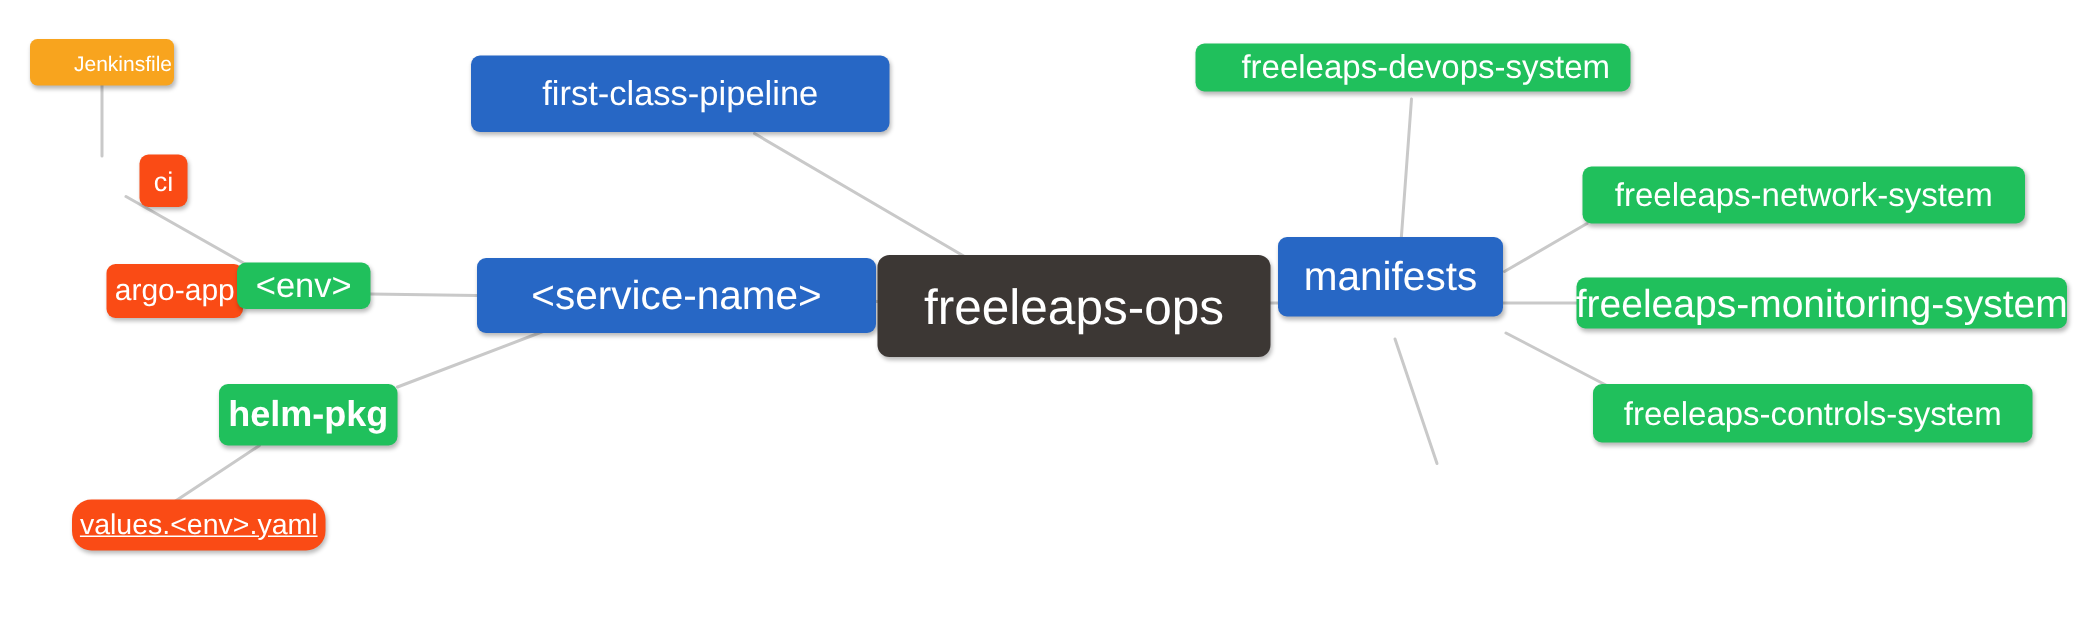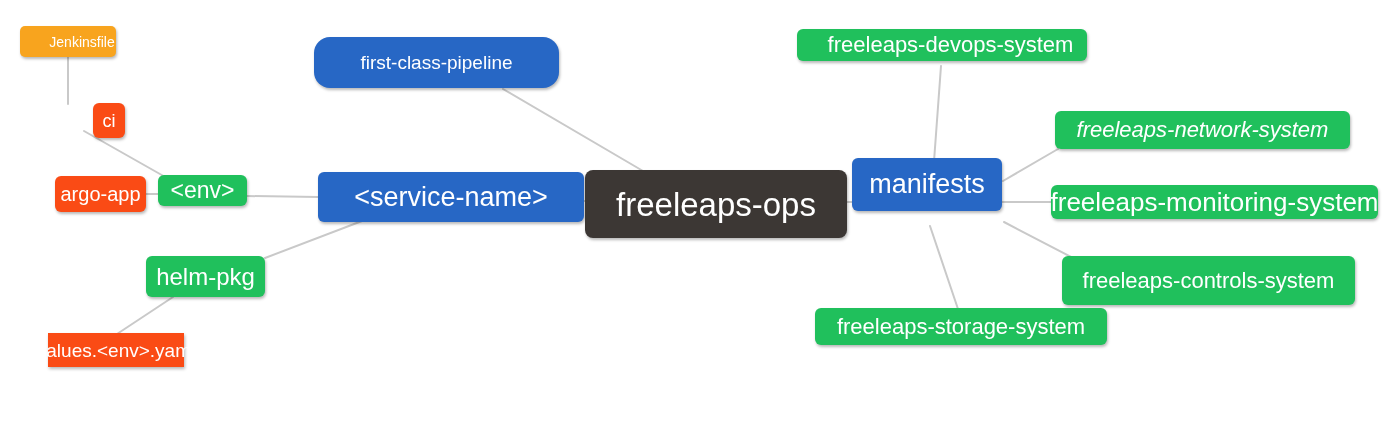--- a/index.html
+++ b/index.html
@@ -42,32 +42,32 @@
     line-height: 1;
   }
   .node-root   { background: var(--root-bg, #3C3734); border-radius: 8px; }
   .node-branch { background: var(--branch-bg, #2767C5); }
   .node-green  { background: var(--leaf-green-bg, #20C05C); }
   .node-red    { background: var(--leaf-red-bg, #FA4B15); margin-left: 40px; }
   .node-orange { background: var(--leaf-orange-bg, #F8A41E); padding-left: 28px; }
 
   [data-name="node-jenkinsfile"]       { left: 20px;   top: 26px;  width: 96px;  height: 31px; font-size: 14px; border-radius: 5px; }
   [data-name="node-ci"]                { left: 53px;   top: 103px; width: 32px;  height: 35px; font-size: 18px; }
-  [data-name="node-argo-app"]          { left: 15px;   top: 176px; width: 91px;  height: 36px; font-size: 20px; }
+  [data-name="node-argo-app"]          { left: 31px;   top: 176px; width: 91px;  height: 36px; font-size: 20px; }
   [data-name="node-env"]               { left: 158px;  top: 175px; width: 89px;  height: 31px; font-size: 23px; }
-  [data-name="node-helm-pkg"]          { left: 146px;  top: 256px; width: 119px; height: 41px; font-size: 24px; }
-  [data-name="node-values-env-yaml"]   { left: 8px;    top: 333px; width: 136px; height: 34px; font-size: 19px; border-radius: 0; }
-  [data-name="node-first-class-pipeline"] { left: 314px; top: 37px;  width: 245px; height: 51px; font-size: 19px; border-radius: 16px; }
+  [data-name="node-helm-pkg"]          { left: 146px;  top: 256px; width: 119px; height: 41px; font-size: 24px; font-weight: bold; }
+  [data-name="node-values-env-yaml"]   { left: 8px;    top: 333px; width: 169px; height: 34px; font-size: 19px; border-radius: 13px; text-decoration: underline; }
+  [data-name="node-first-class-pipeline"] { left: 314px; top: 37px;  width: 279px; height: 51px; font-size: 23px; }
   [data-name="node-service-name"]      { left: 318px;  top: 172px; width: 266px; height: 50px; font-size: 27px; }
   [data-name="node-freeleaps-ops"]     { left: 585px;  top: 170px; width: 262px; height: 68px; font-size: 33px; }
   [data-name="node-manifests"]         { left: 852px;  top: 158px; width: 150px; height: 53px; font-size: 27px; }
   [data-name="node-devops-system"]     { left: 797px;  top: 29px;  width: 290px; height: 32px; font-size: 22px; padding-left: 17px; }
-  [data-name="node-network-system"]    { left: 1055px; top: 111px; width: 295px; height: 38px; font-size: 22px; font-style: italic; }
+  [data-name="node-network-system"]    { left: 1055px; top: 111px; width: 295px; height: 38px; font-size: 22px; }
   [data-name="node-monitoring-system"] { left: 1051px; top: 185px; width: 327px; height: 34px; font-size: 26px; }
-  [data-name="node-controls-system"]   { left: 1062px; top: 256px; width: 293px; height: 49px; font-size: 22px; }
+  [data-name="node-controls-system"]   { left: 1062px; top: 256px; width: 293px; height: 39px; font-size: 22px; }
   [data-name="node-storage-system"]    { left: 815px;  top: 308px; width: 292px; height: 37px; font-size: 22px; }
 </style>
 </head>
 <body>
 
 <div id="canvas" data-name="mindmap-canvas">
 
   <svg id="edges" data-name="edge-layer" viewBox="0 0 1390 421" xmlns="http://www.w3.org/2000/svg">
     <line data-name="edge-jenkinsfile-ci" x1="68" y1="57" x2="68" y2="104"></line>
     <line data-name="edge-ci-env" x1="84" y1="131" x2="167" y2="178"></line>
@@ -92,15 +92,14 @@
   <div class="node node-green" data-name="node-helm-pkg">helm-pkg</div>
   <div class="node node-red" data-name="node-values-env-yaml">values.&lt;env&gt;.yaml</div>
   <div class="node node-branch" data-name="node-first-class-pipeline">first-class-pipeline</div>
   <div class="node node-branch" data-name="node-service-name">&lt;service-name&gt;</div>
   <div class="node node-root" data-name="node-freeleaps-ops">freeleaps-ops</div>
   <div class="node node-branch" data-name="node-manifests">manifests</div>
   <div class="node node-green" data-name="node-devops-system">freeleaps-devops-system</div>
   <div class="node node-green" data-name="node-network-system">freeleaps-network-system</div>
   <div class="node node-green" data-name="node-monitoring-system">freeleaps-monitoring-system</div>
   <div class="node node-green" data-name="node-controls-system">freeleaps-controls-system</div>
-  <div class="node node-green" data-name="node-storage-system">freeleaps-storage-system</div>
 
 </div>
 
 </body></html>

